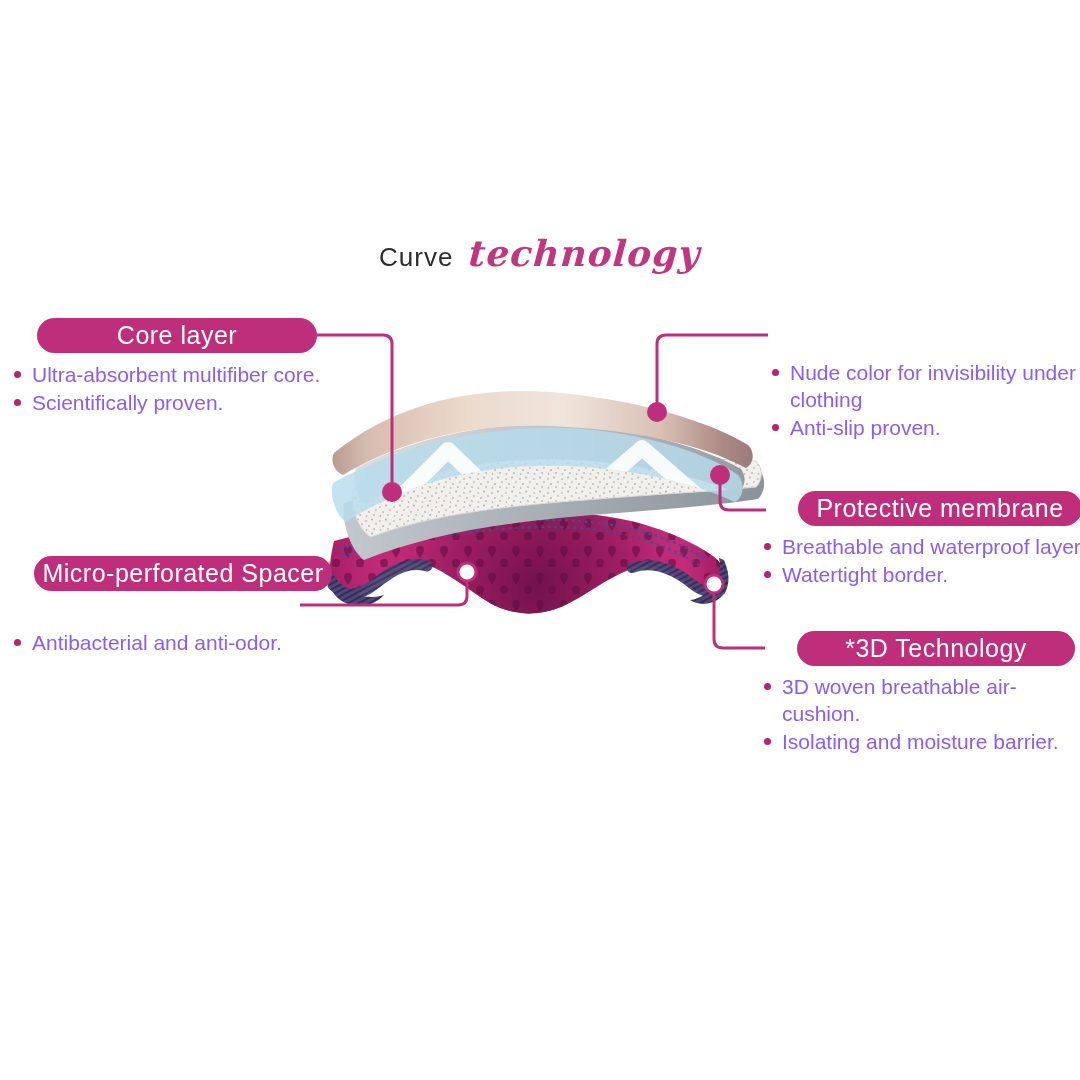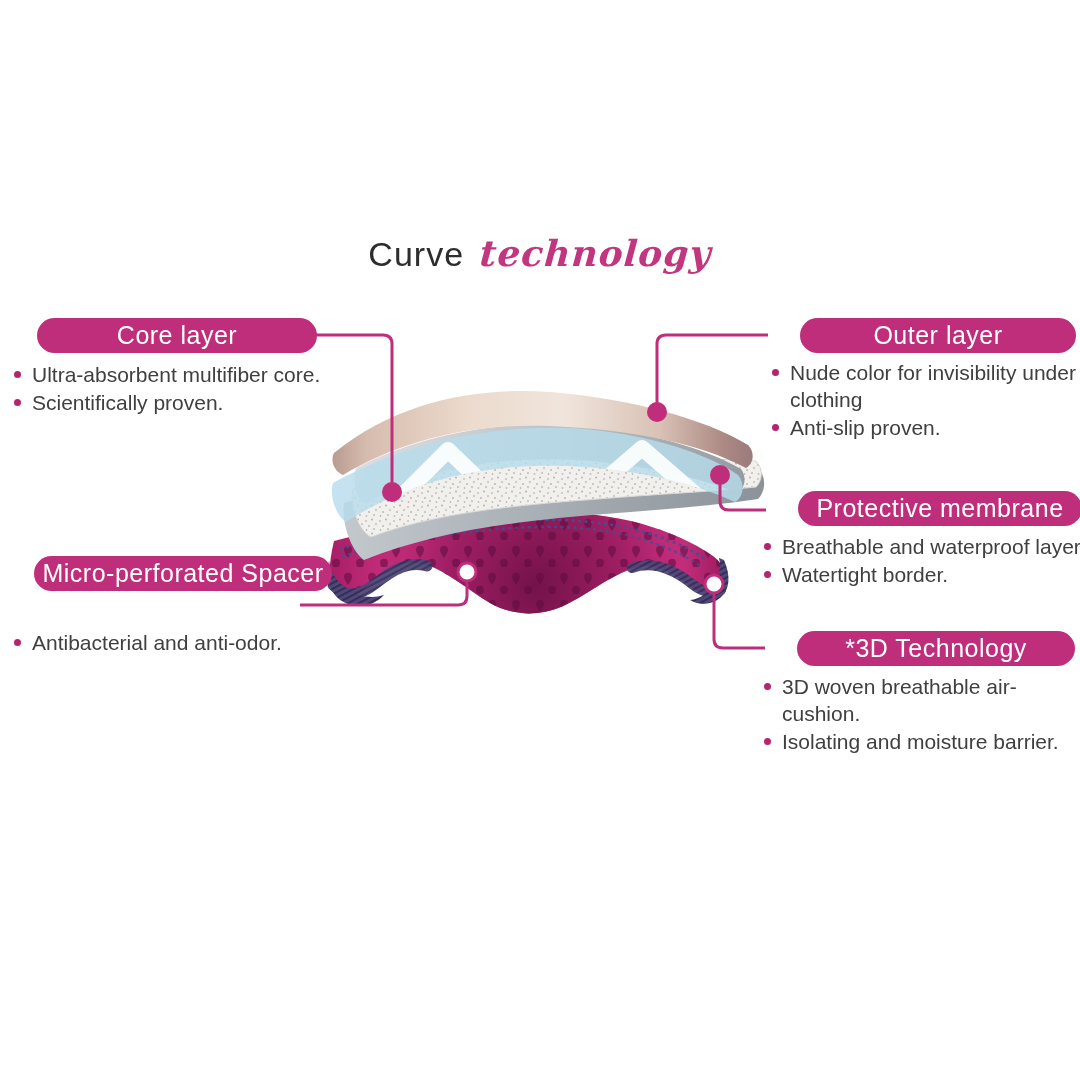--- a/index.html
+++ b/index.html
@@ -6,38 +6,38 @@
   #page{
     position:relative;width:1080px;height:1080px;background:#ffffff;overflow:hidden;
     font-family:"Liberation Sans", sans-serif;
   }
   
   .title{
     position:absolute;left:0;top:232px;width:1080px;height:50px;
     display:flex;align-items:baseline;justify-content:center;gap:16px;
   }
   .title .t-reg{
-    font-size:34px;color:#2e2c2d;letter-spacing:1px;font-weight:500;
+    font-size:26px;color:#2e2c2d;letter-spacing:1px;font-weight:500;
   }
   .title .t-accent{
     font-family:"DejaVu Serif", serif;font-style:italic;font-weight:600;
     font-size:36px;color:#c2367f;letter-spacing:1px;transform:skewX(-4deg);
   }
   
   .pill{
     position:absolute;height:35px;background:#bf2e7b;border-radius:18px;
     display:flex;align-items:center;justify-content:center;
     color:#ffffff;font-size:25px;letter-spacing:.5px;white-space:nowrap;
     z-index:3;
     margin-left:32px;
   }
   
   .bullets{
     position:absolute;display:flex;flex-direction:column;gap:1px;z-index:3;
-    color:#404040;font-size:21px;line-height:27px;
+    color:#8b5cf6;font-size:21px;line-height:27px;
   }
   .b-row{display:flex;align-items:flex-start;}
   .b-dot{
     flex:0 0 auto;width:7px;height:7px;border-radius:50%;background:#b5256e;
     margin:10px 11px 0 2px;
   }
   
   .art{position:absolute;left:0;top:0;width:1080px;height:1080px;z-index:2;}
 </style>
 </head>
@@ -160,21 +160,20 @@
     <div class="b-row">
       <span class="b-dot"></span>
       <span>Ultra-absorbent multifiber core.</span>
     </div>
     <div class="b-row">
       <span class="b-dot"></span>
       <span>Scientifically proven.</span>
     </div>
   </div>
 
-  <div class="pill" style="left:768px;top:318px;width:276px;">Outer layer</div>
   <div class="bullets" style="left:770px;top:359px;width:318px;">
     <div class="b-row">
       <span class="b-dot"></span>
       <span>Nude color for invisibility under clothing</span>
     </div>
     <div class="b-row">
       <span class="b-dot"></span>
       <span>Anti-slip proven.</span>
     </div>
   </div>

